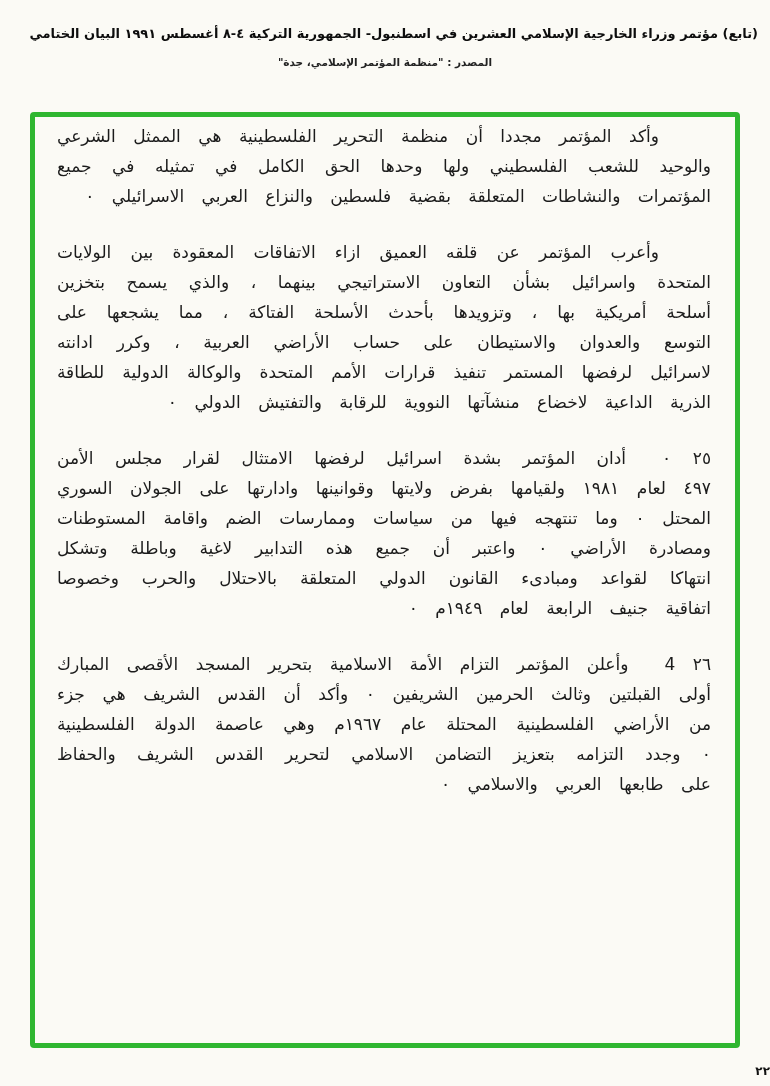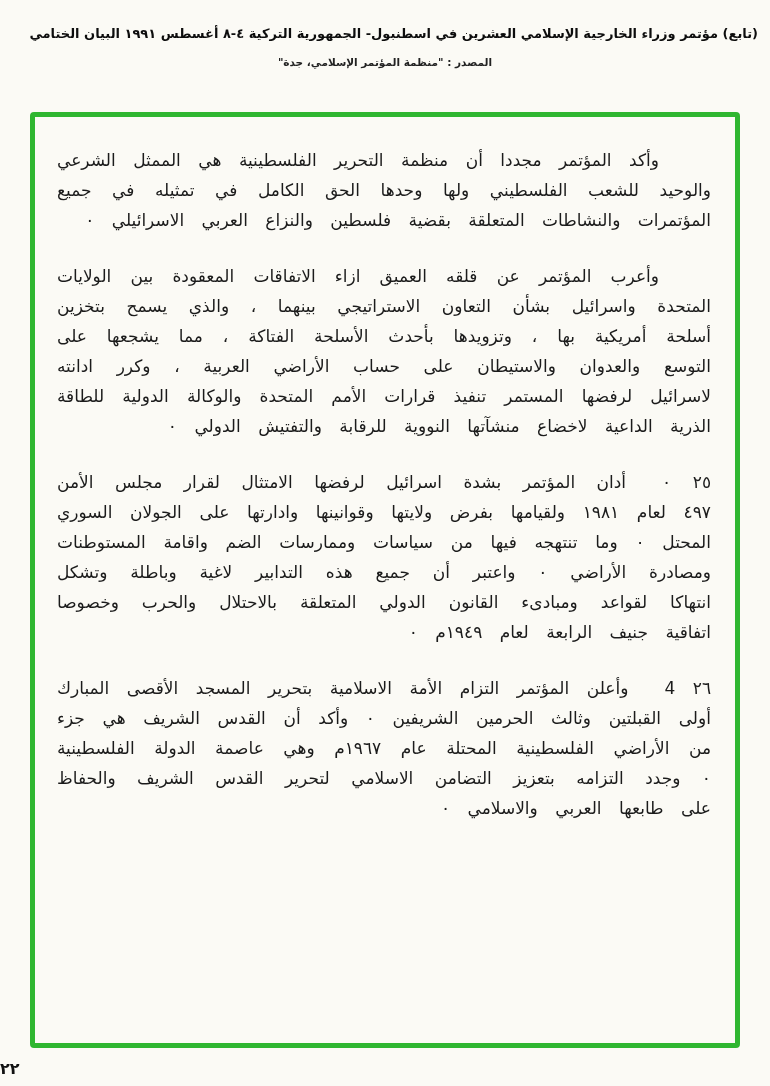--- a/index.html
+++ b/index.html
@@ -28,38 +28,38 @@
   .doc-source{
     margin-top:15px;
     font-size:10.5px;font-weight:bold;color:#222;
   }
   .frame{
     position:absolute;
     top:112px;left:30px;right:30px;height:936px;
     border:5px solid var(--frame-green);
     border-radius:4px;
     box-sizing:border-box;
-    padding:28px 24px 12px 22px;
+    padding:4px 24px 12px 22px;
     overflow:hidden;
     background:var(--paper);
   }
   .para{
     margin:0 0 26px 0;
     font-size:17px;
     line-height:30px;
     text-align:justify;
     word-spacing:12px;
     color:var(--ink);
   }
   .para.indent{text-indent:52px;}
   .para-num{margin-left:36px;}
   .page-num{
     position:absolute;bottom:8px;left:0;right:0;
-    text-align:left;
-    font-size:16px;font-weight:bold;color:#111;
+    text-align:right;
+    font-size:12px;font-weight:bold;color:#111;
   }
 </style>
 </head>
 <body>
 
 <div class="sheet">
 
   <div class="doc-header">
     <div class="doc-title">(تابع) مؤتمر وزراء الخارجية الإسلامي العشرين في اسطنبول- الجمهورية التركية ٤-٨ أغسطس ١٩٩١ البيان الختامي</div>
     <div class="doc-source">المصدر : "منظمة المؤتمر الإسلامي، جدة"</div>

